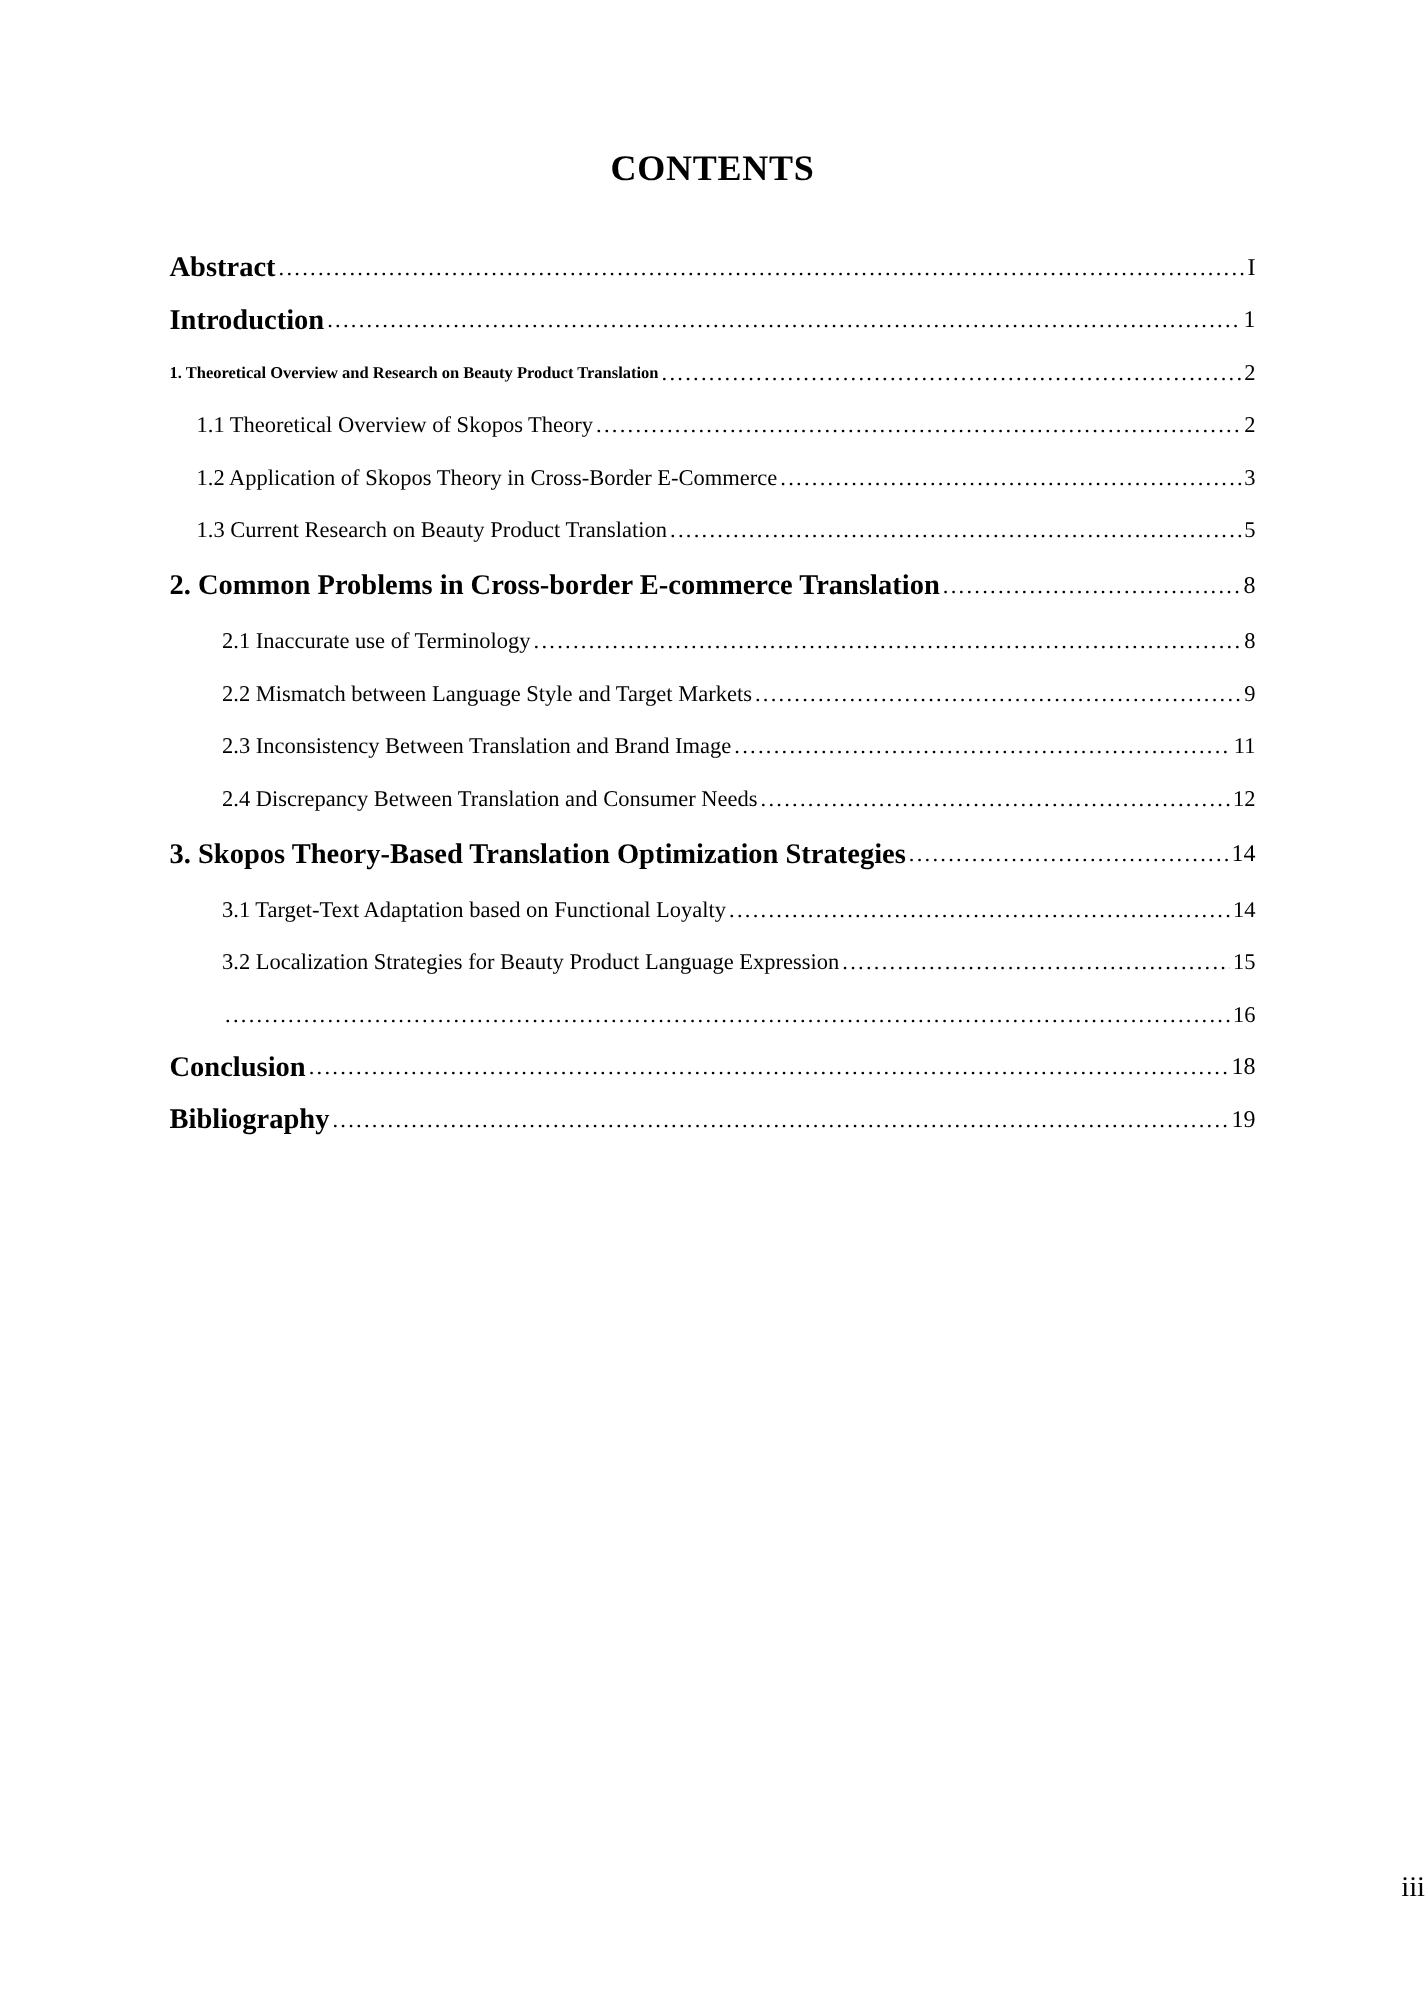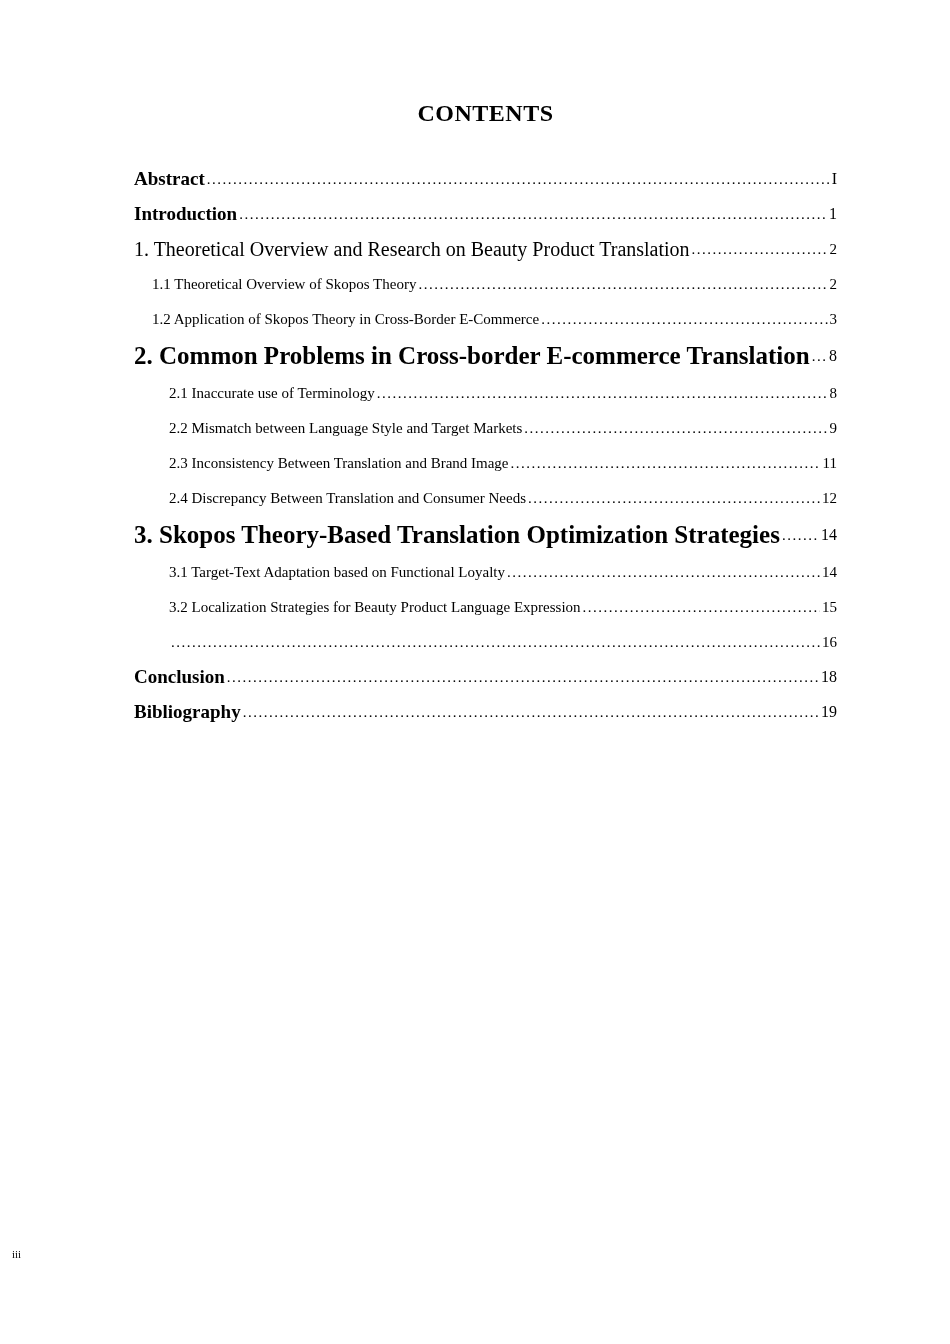--- a/index.html
+++ b/index.html
@@ -8,21 +8,20 @@
     width: 950px;
     height: 1344px;
     margin: 0 auto;
     background: #ffffff;
     position: relative;
     font-family: "Liberation Serif", "DejaVu Serif", serif;
     color: #000000;
   }
   .page-inner {
     padding: 100px 113px 0 113px;
-    margin-left: 21px;
   }
   .doc-title {
     text-align: center;
     font-size: 24px;
     font-weight: bold;
     line-height: 26px;
     letter-spacing: 0.5px;
   }
   .toc-list {
     margin-top: 42px;
@@ -54,43 +53,43 @@
     font-size: 15px;
     white-space: nowrap;
   }
   
   .h1 .label {
     font-size: 19px;
     font-weight: bold;
   }
   .h1 .pagenum { font-size: 16px; }
   .h2-small .label {
-    font-size: 20px;
-    font-weight: normal;
+    font-size: 11px;
+    font-weight: bold;
   }
   .section .label {
-    font-size: 25px;
+    font-size: 19px;
     font-weight: bold;
   }
   .section .pagenum { font-size: 16px; }
   .sub .label {
     font-size: 15px;
     font-weight: normal;
   }
   .ind1 { padding-left: 18px; }
   .ind2 { padding-left: 35px; }
   .sp-lg { margin-top: 15px; }
   .sp-md { margin-top: 9px; }
   .page-footer {
     position: absolute;
     left: 12px;
     right: 0;
     top: 1248px;
-    text-align: left;
-    font-size: 11px;
+    text-align: right;
+    font-size: 19px;
   }
 </style>
 </head>
 <body>
 
 <div class="page-inner">
 
   <div class="doc-title">CONTENTS</div>
 
   <div class="toc-list">
@@ -118,20 +117,25 @@
       <span class="leader"></span>
       <span class="pagenum">2</span>
     </div>
 
     <div class="toc-row sub ind1">
       <span class="label">1.2 Application of Skopos Theory in Cross-Border E-Commerce</span>
       <span class="leader"></span>
       <span class="pagenum">3</span>
     </div>
 
+    <div class="toc-row sub ind1">
+      <span class="label">1.3 Current Research on Beauty Product Translation</span>
+      <span class="leader"></span>
+      <span class="pagenum">5</span>
+    </div>
 
     <div class="toc-row section sp-lg">
       <span class="label">2. Common Problems in Cross-border E-commerce Translation</span>
       <span class="leader"></span>
       <span class="pagenum">8</span>
     </div>
 
     <div class="toc-row sub ind2 sp-lg">
       <span class="label">2.1 Inaccurate use of Terminology</span>
       <span class="leader"></span>

